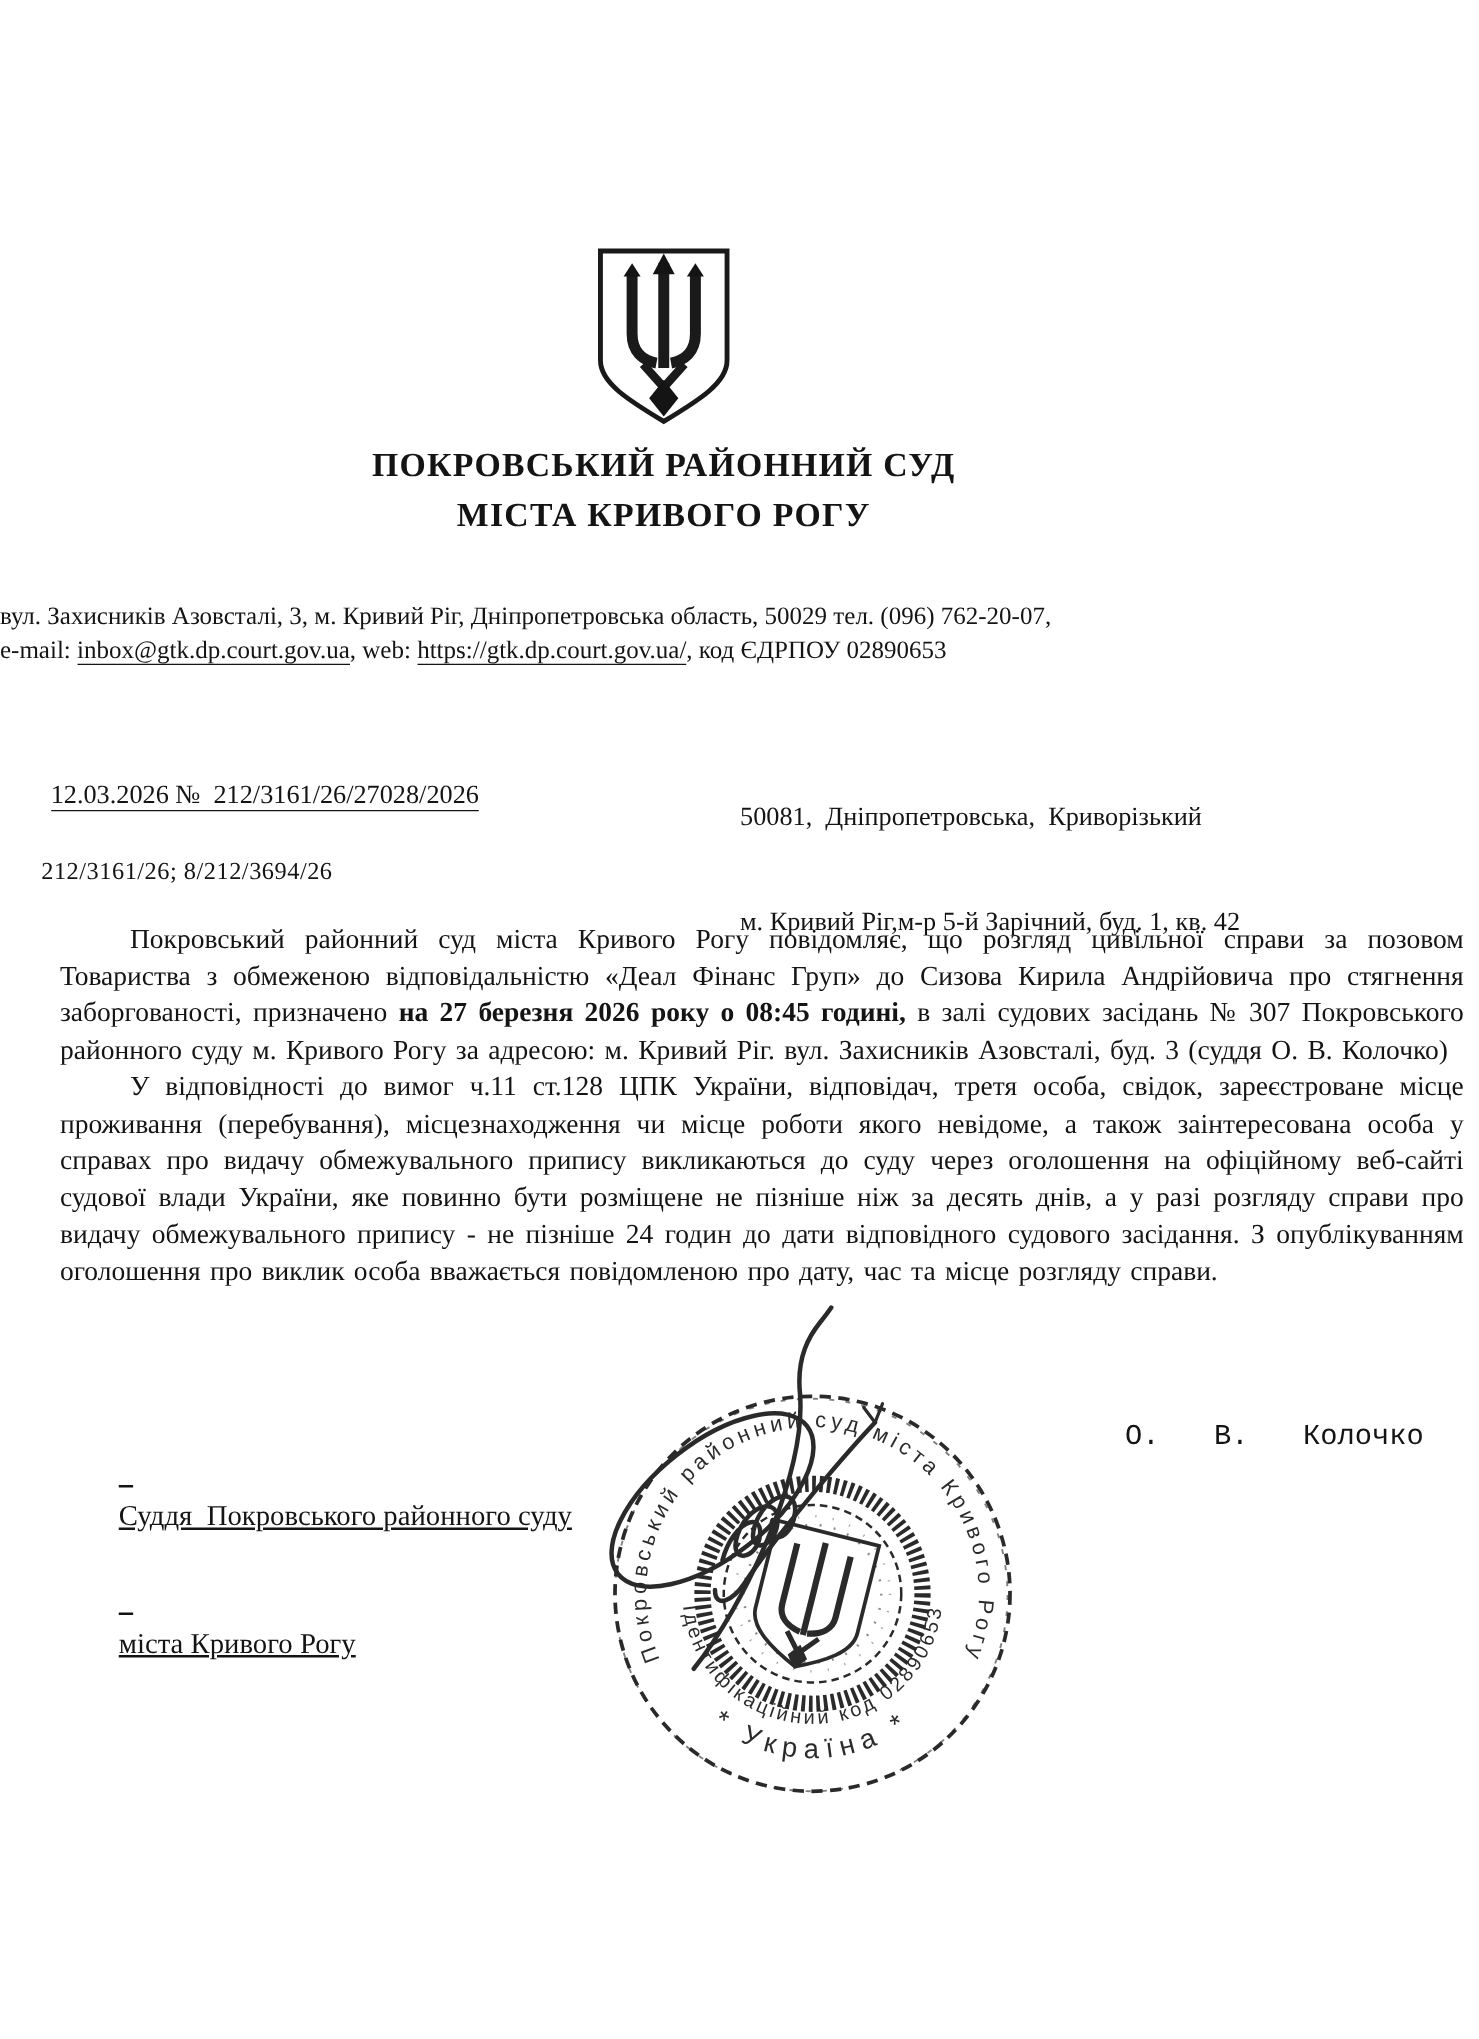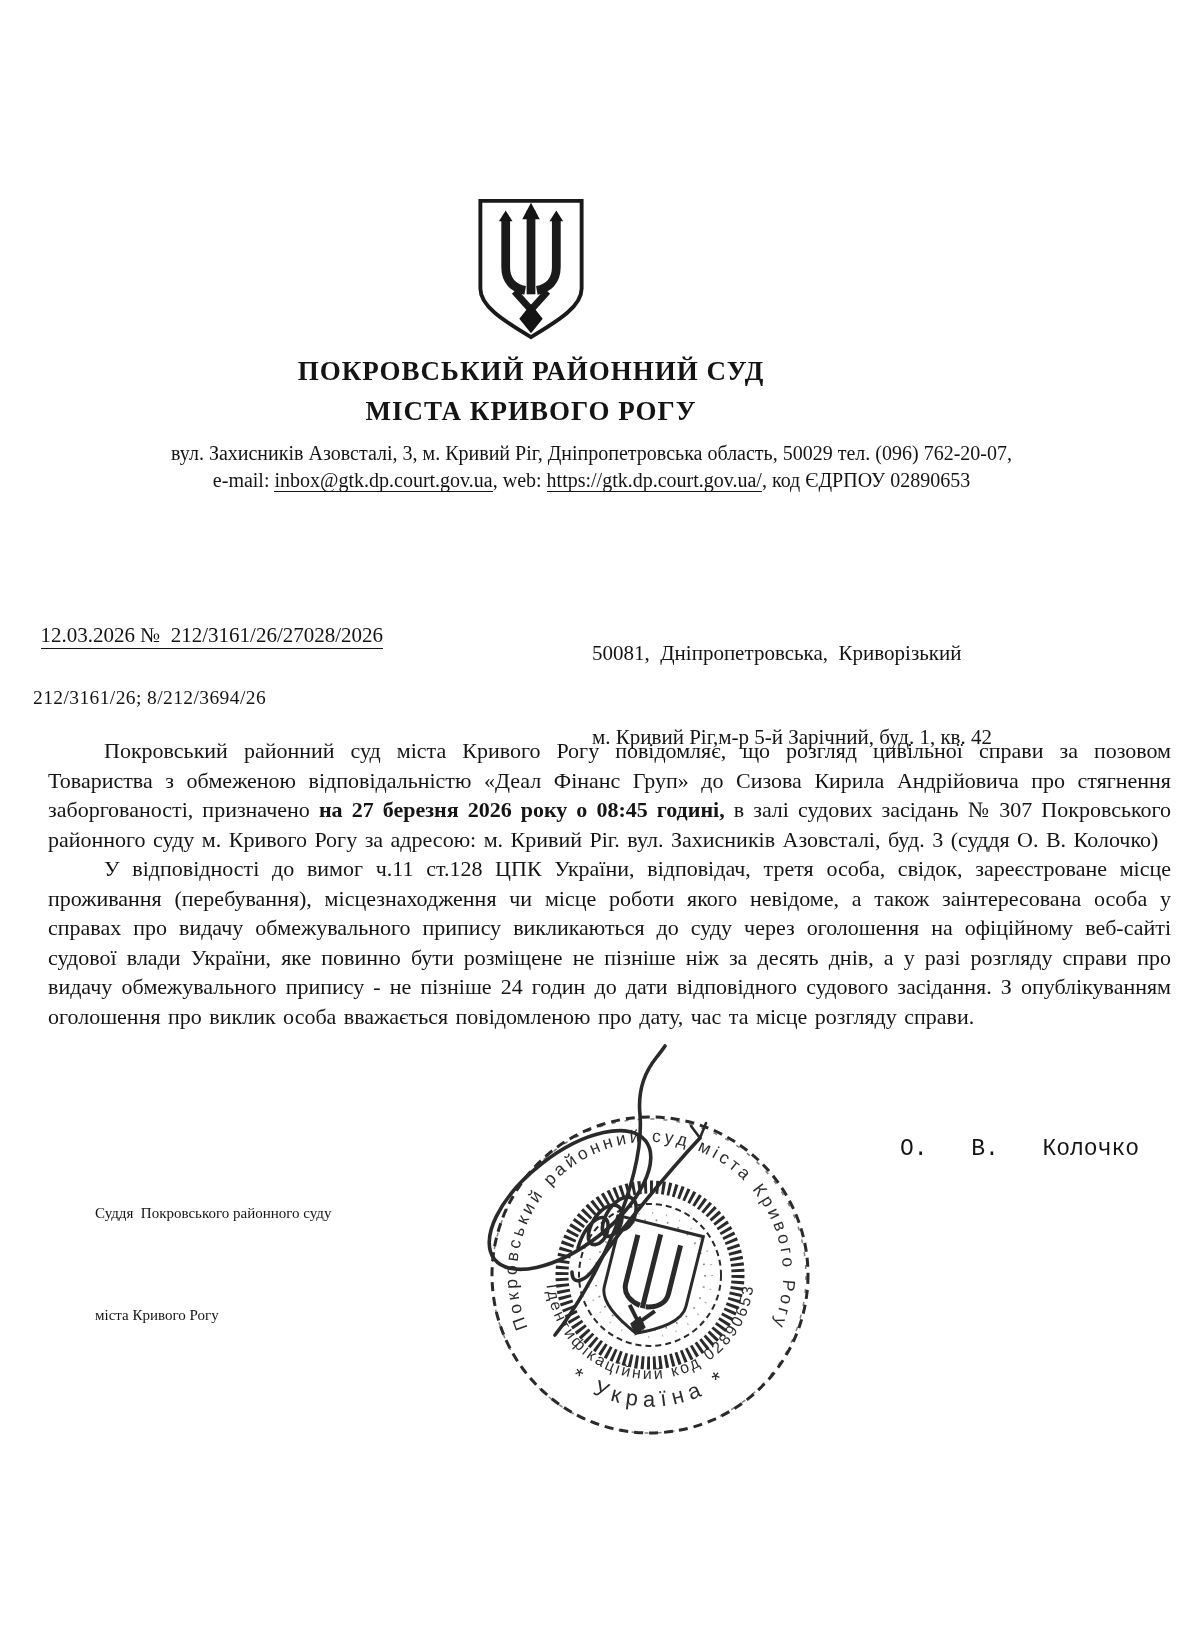--- a/index.html
+++ b/index.html
@@ -7,33 +7,33 @@
     width:1183px;height:1631px;position:relative;background:#ffffff;
     font-family:"Liberation Serif","DejaVu Serif",serif;color:#141414;
     overflow:hidden;
   }
   .abs{position:absolute;}
   
   .header-block{top:195px;left:0;width:1062px;text-align:center;}
   .emblem-svg{display:inline-block;}
   .court-title{font-weight:bold;font-size:27px;line-height:40px;letter-spacing:1px;margin-top:4px;}
   
-  .contact-block{top:440px;left:0;width:1183px;text-align:center;font-size:20px;line-height:27px;}
+  .contact-block{top:480px;left:0;width:1183px;text-align:left;font-size:20px;line-height:27px;}
   .u{border-bottom:1.5px solid #141414;}
   
   .ref-line{top:598px;left:30px;font-size:21px;white-space:pre;}
   .ref-line .u{padding-bottom:1px;}
   .case-codes{top:687px;left:33px;font-size:19.5px;letter-spacing:.4px;white-space:pre;}
   .recipient{top:583px;left:566px;width:570px;font-size:21px;line-height:28px;white-space:pre;}
   .recipient .indent{padding-left:26px;}
   
   .body-text{top:736px;left:48px;width:1123px;font-size:22px;line-height:29.5px;text-align:justify;word-spacing:2px;}
   .body-text p{margin:0;text-indent:56px;}
   
-  .sign-role{top:1128px;left:95px;font-size:15px;line-height:34px;white-space:pre;}
+  .sign-role{top:1128px;left:95px;font-size:23px;line-height:34px;white-space:pre;text-decoration:underline;}
   .sign-name{top:1136px;left:900px;font-size:23px;word-spacing:8px;white-space:pre;font-family:Liberation Mono, monospace;}
   
   .stamp-svg{left:460px;top:1040px;}
   .seal-text{font-family:"Liberation Sans","DejaVu Sans",sans-serif;fill:#1a1a1a;}
   .seal-outer{font-size:17.5px;letter-spacing:3.5px;}
   .seal-inner{font-size:16px;letter-spacing:2.5px;}
   .seal-bottom{font-size:22px;letter-spacing:6px;}
   .ink{stroke:#1a1a1a;fill:none;}
 </style>
 </head>

